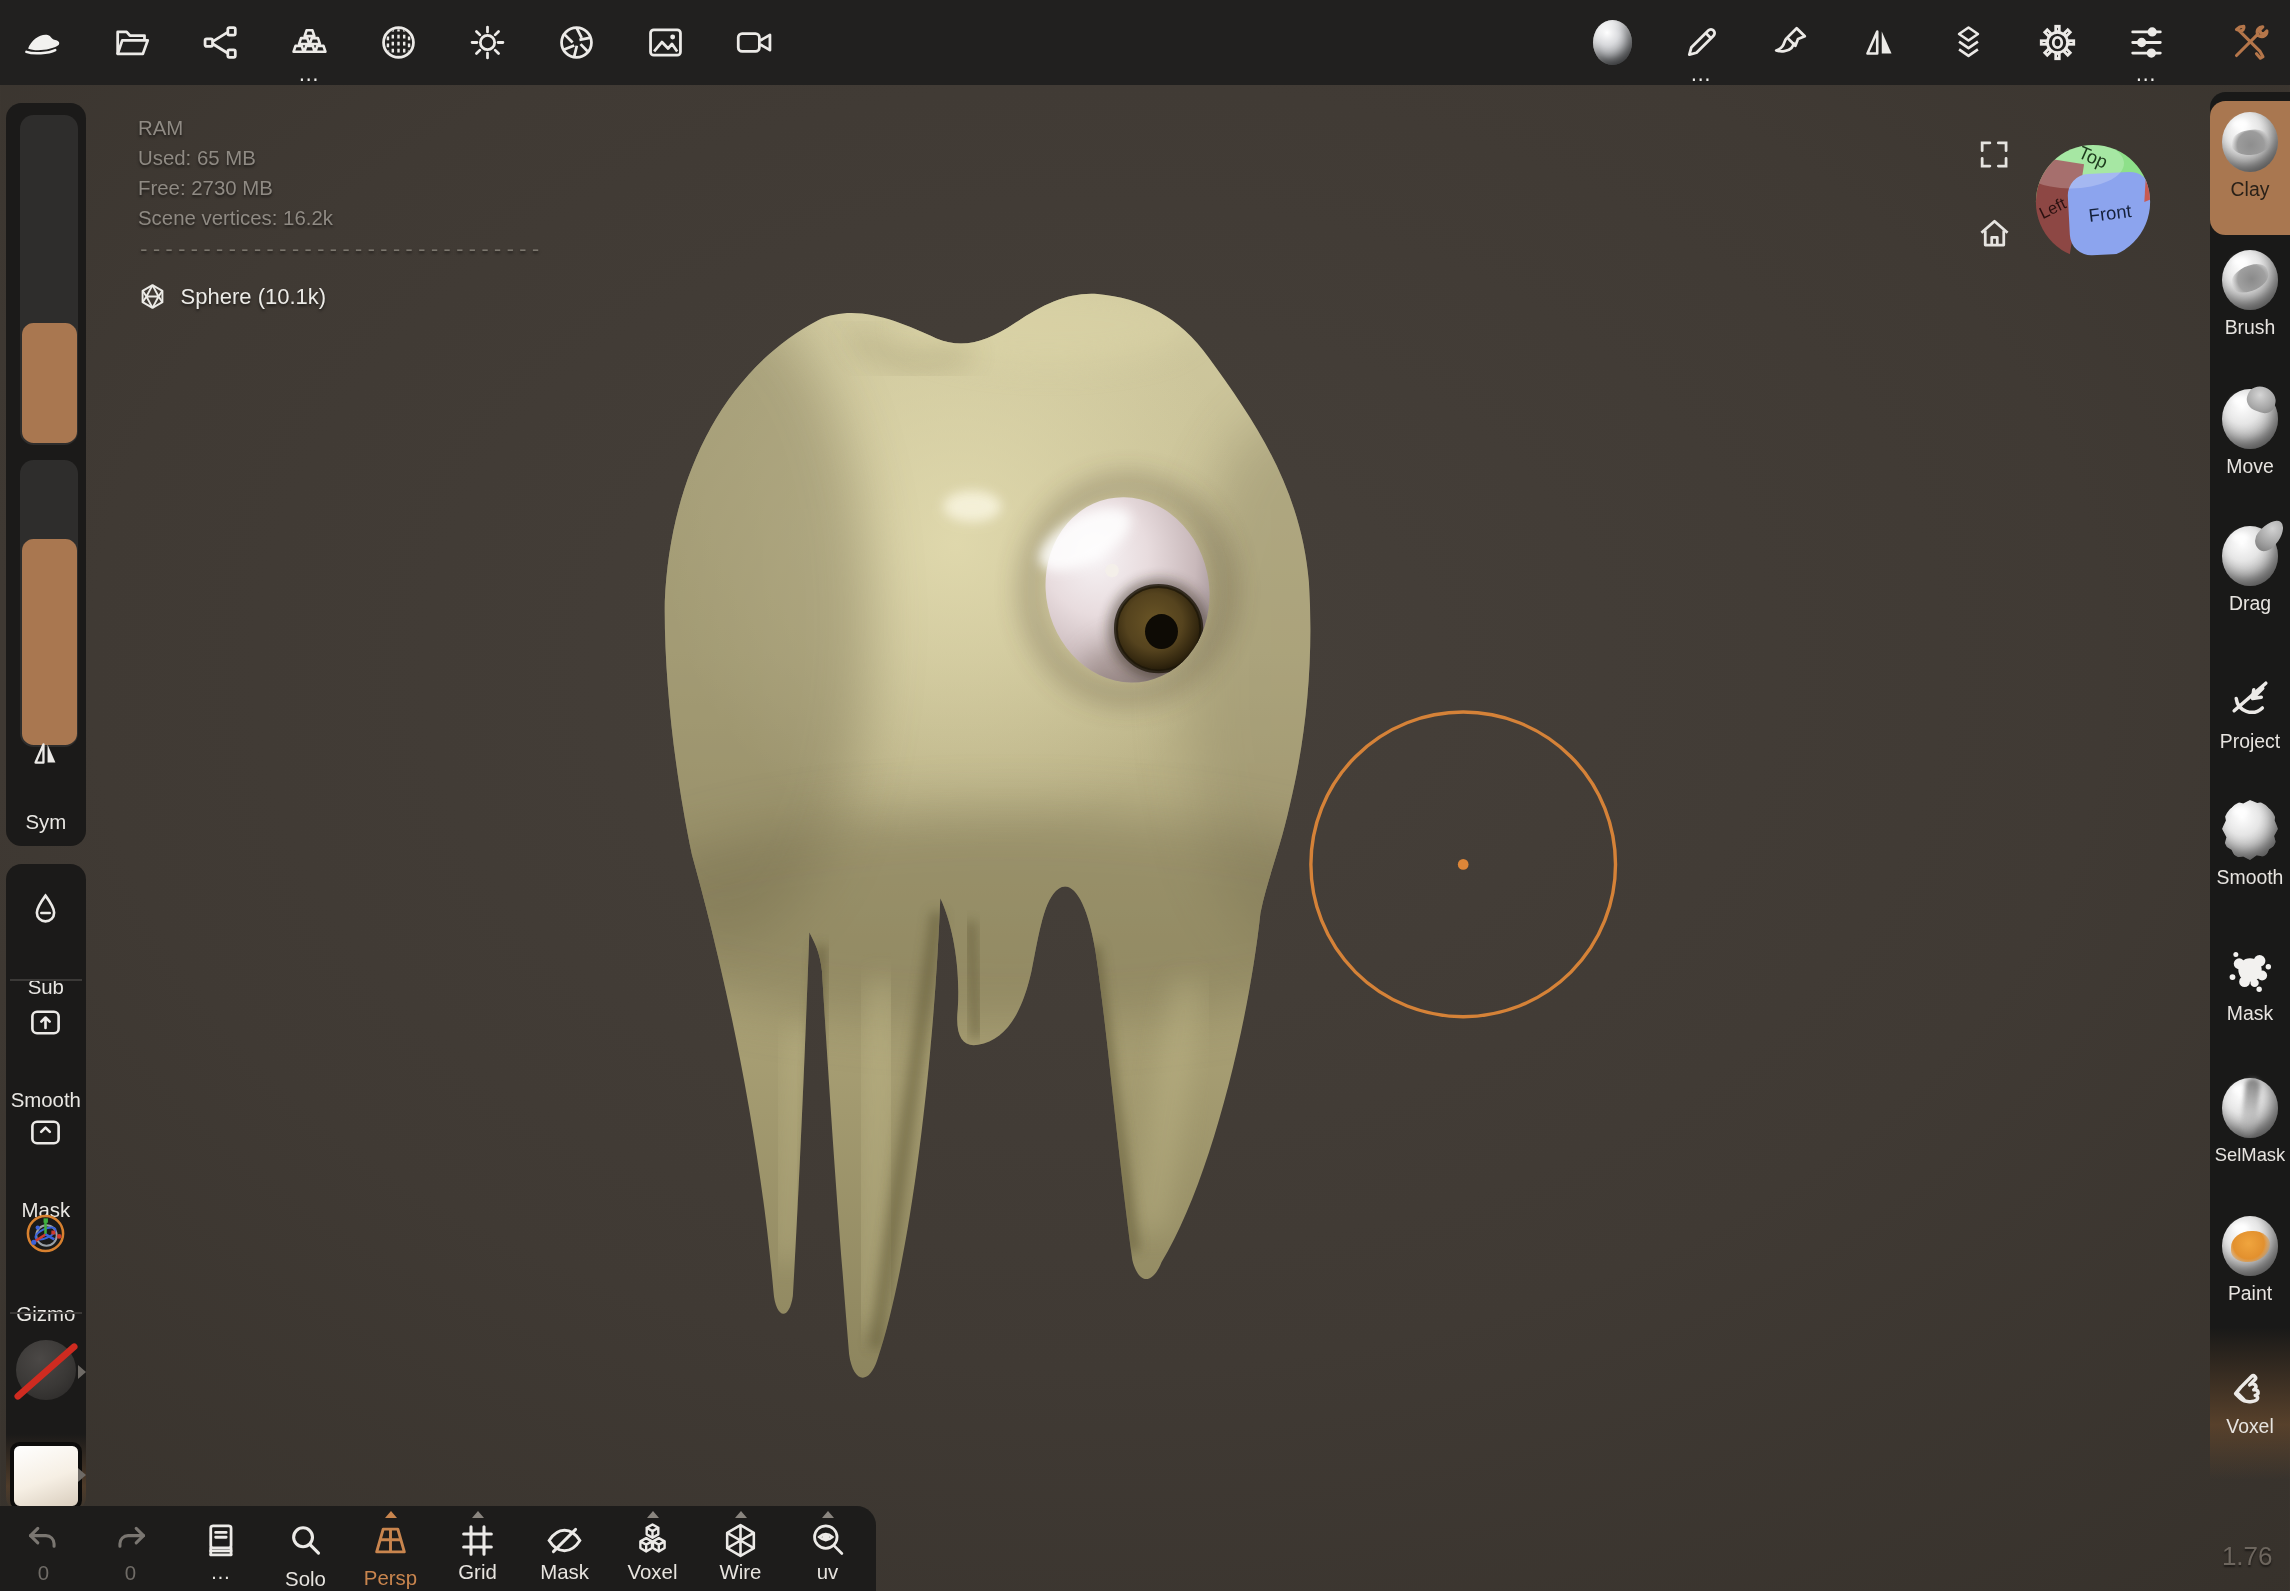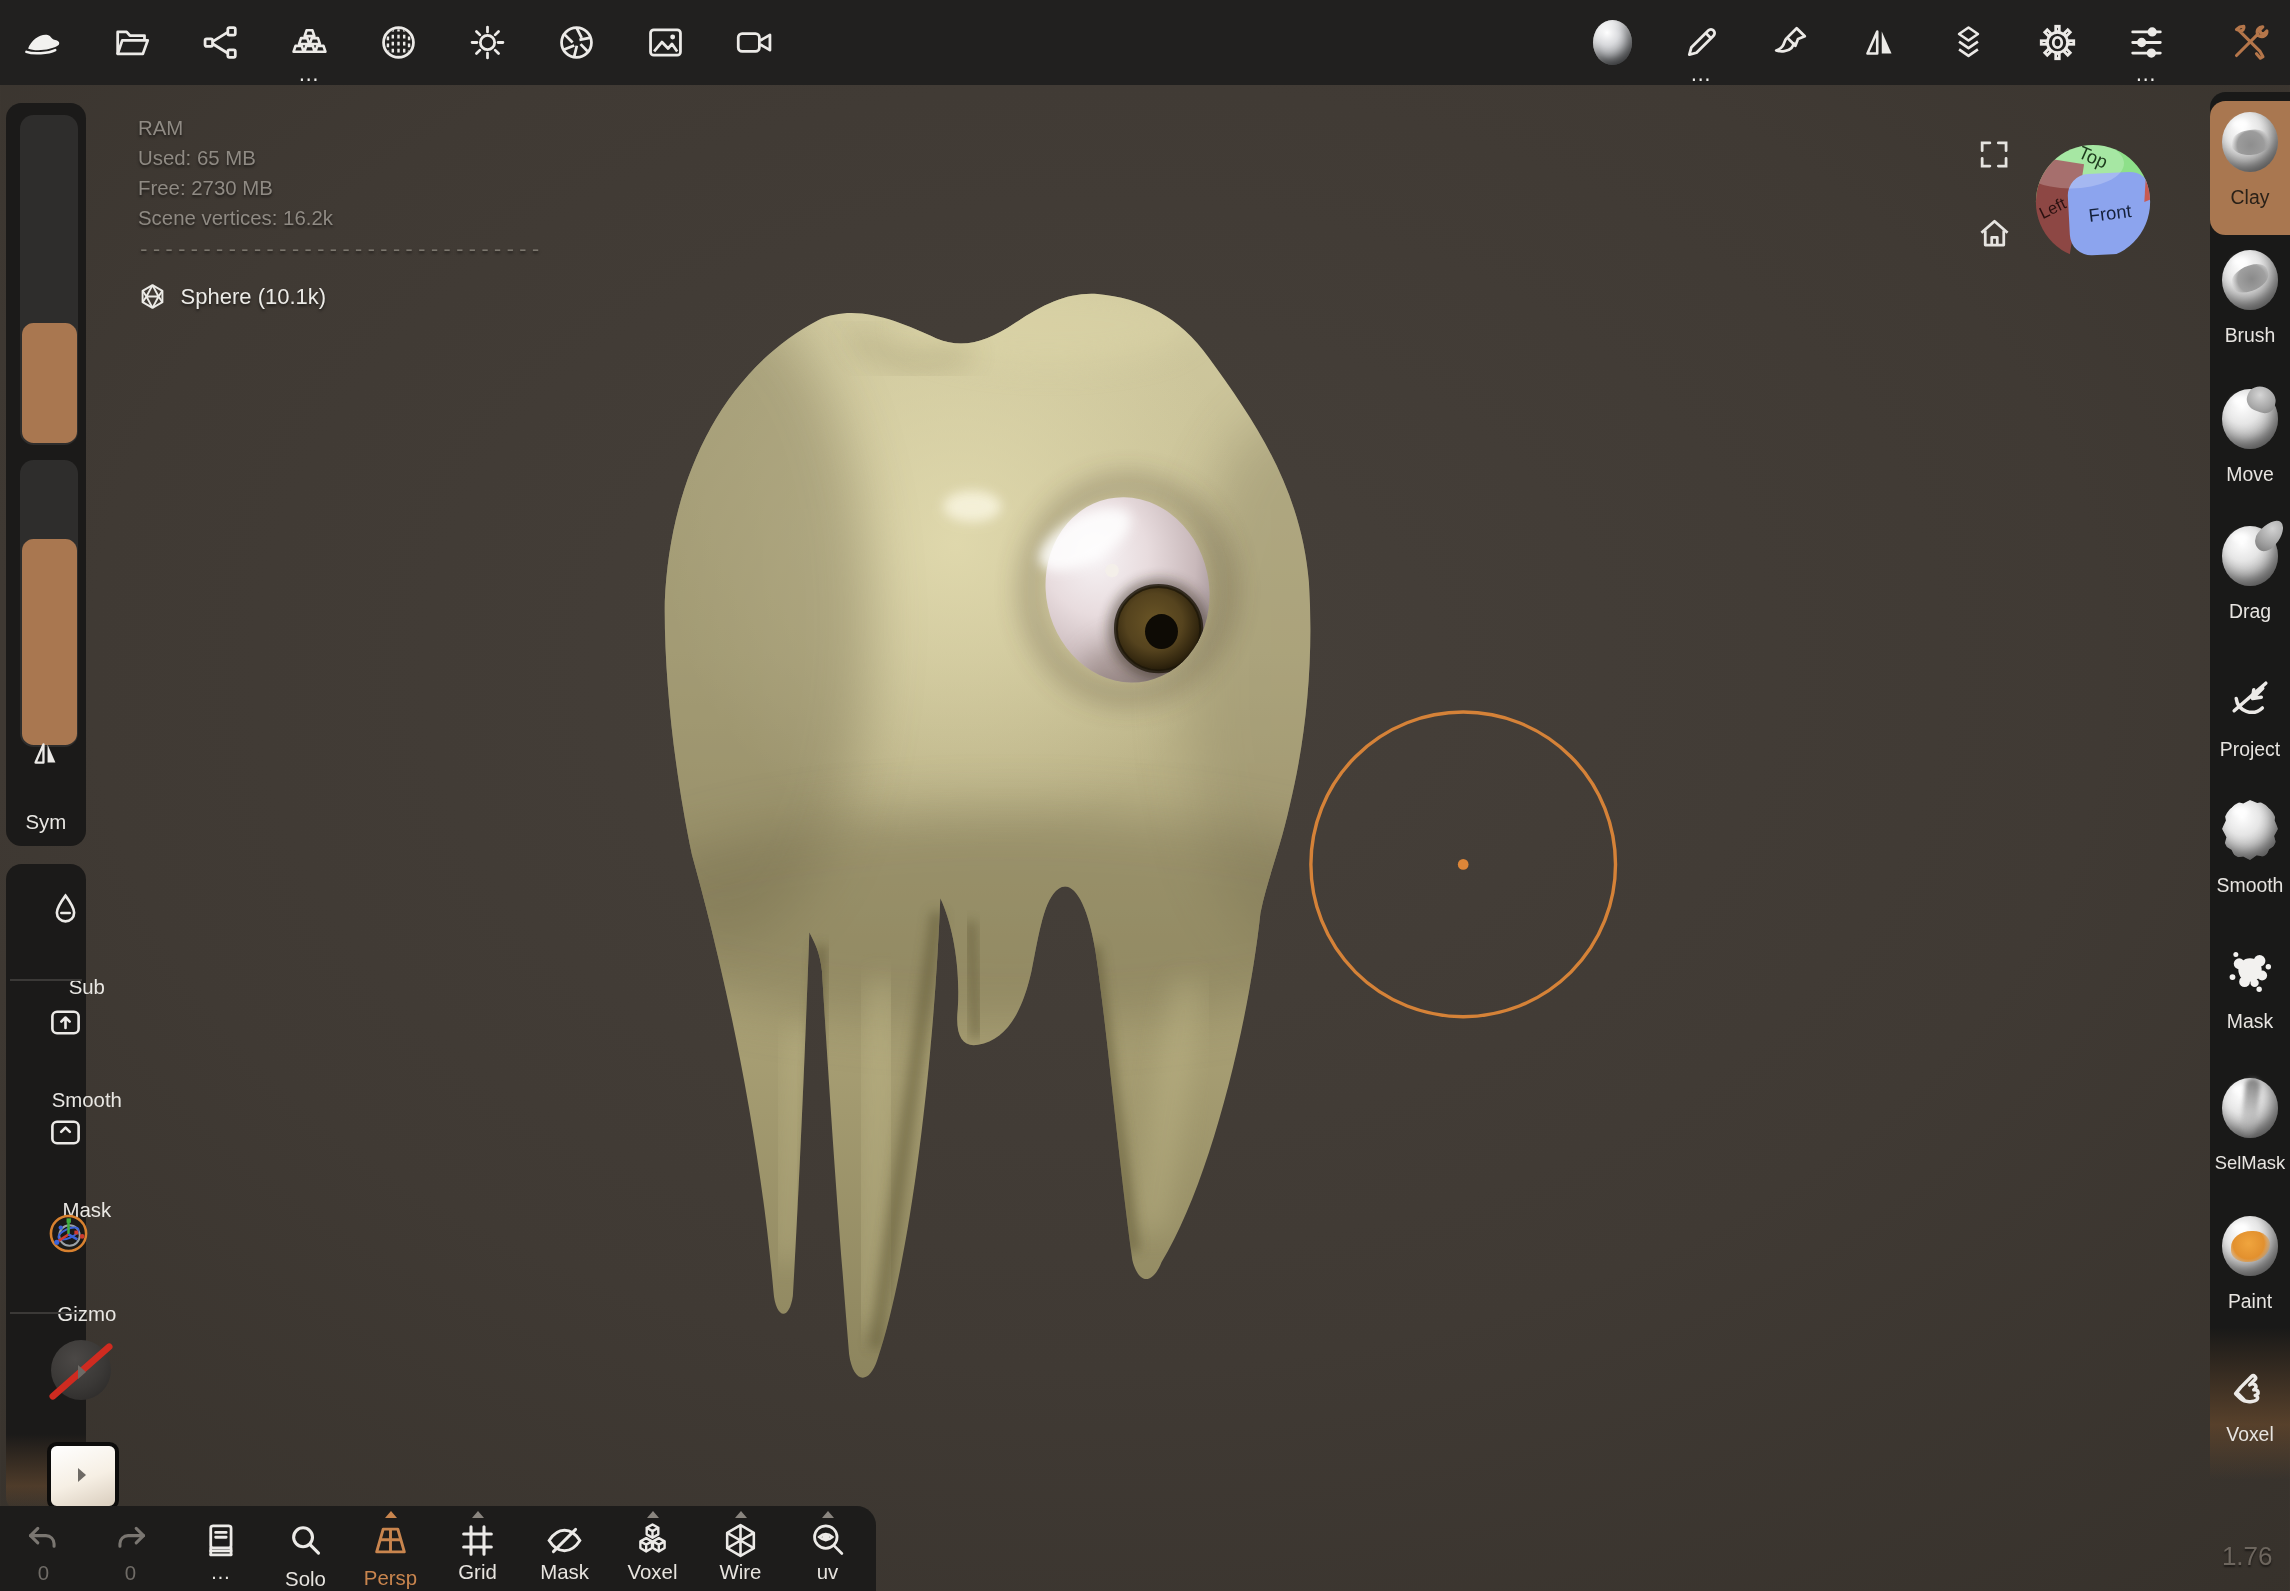--- a/index.html
+++ b/index.html
@@ -38,33 +38,33 @@
   
   .panel{position:absolute;background:#1b1a19;z-index:20;}
   .lt-panel{left:5.8px;top:103px;width:80px;height:743px;border-radius:15.5px;}
   .vslider{position:absolute;left:14.6px;width:58px;background:#2e2d2c;border-radius:13.6px;overflow:hidden;}
   .vslider .fill{position:absolute;left:1.9px;right:1.9px;bottom:1.9px;background:#a97750;border-radius:11.6px;}
   .sym-wrap{position:absolute;left:0;width:80px;text-align:center;}
   .side-label{font-size:20.4px;color:#e9e7e3;text-align:center;margin-top:40px;}
 
   .lb-panel{left:5.8px;top:864px;width:80px;height:648px;border-radius:15.5px;
      background:linear-gradient(180deg,#1b1a19 0%,#1b1a19 88%,rgba(90,64,40,.65) 96%,rgba(63,57,49,0) 100%);}
-  .lb-item{position:absolute;left:0;width:80px;display:flex;flex-direction:column;gap:7.8px;padding-left:41px;}
+  .lb-item{position:absolute;left:0;width:80px;display:flex;flex-direction:column;align-items:center;gap:7.8px;}
   .divider{position:absolute;left:3.9px;width:72px;height:1.9px;background:#3b3937;}
   .slot-arrow{position:absolute;width:0;height:0;border-top:7.8px solid transparent;
               border-bottom:7.8px solid transparent;border-left:8.7px solid #6e6a65;}
   .matcap-off{width:60px;height:60px;border-radius:50%;
       background:radial-gradient(circle at 40% 32%, #4b4846 0%, #3a3836 55%, #272524 100%);}
   .swatch{width:64px;height:60px;border-radius:9.7px;border:4.9px solid #0d0c0b;
       background:linear-gradient(160deg,#ffffff 0%,#f6efe4 55%,#d9cdbd 100%);}
 
   
   .rt-panel{right:0;top:92px;width:80px;height:1388px;border-top-left-radius:15.5px;
      background:linear-gradient(180deg,#191918 0%,#191918 89%,rgba(100,70,42,.7) 96%,rgba(63,57,49,0) 100%);}
-  .rtool{position:absolute;left:0;width:80px;display:flex;flex-direction:column;align-items:center;gap:14px;}
+  .rtool{position:absolute;left:0;width:80px;display:flex;flex-direction:column;align-items:center;gap:6px;}
   .rtool .tlabel{font-size:19.4px;color:#e7e4e0;}
   .rtool.sel-bg{position:absolute;left:0;width:80px;height:134px;background:#a97750;
       border-top-left-radius:15.5px;border-bottom-left-radius:15.5px;}
   .rtool.selected .tlabel{color:#2a2118;}
   .sph{position:relative;width:56px;height:60px;border-radius:50%;
      background:radial-gradient(circle at 36% 28%, #ffffff 0%, #e6e6e6 32%, #bdbdbd 58%, #909090 78%, #616161 100%);
      box-shadow:inset -4.9px -8.7px 11.6px rgba(0,0,0,.35);}
   .sph::before{content:'';position:absolute;left:9.7px;top:6.8px;width:17.5px;height:9.7px;border-radius:50%;
      background:rgba(255,255,255,.9);filter:blur(1.9px);}
   .sph.clay::after{content:'';position:absolute;left:8.7px;top:17.5px;width:39px;height:25px;border-radius:50% 45% 50% 55%;

